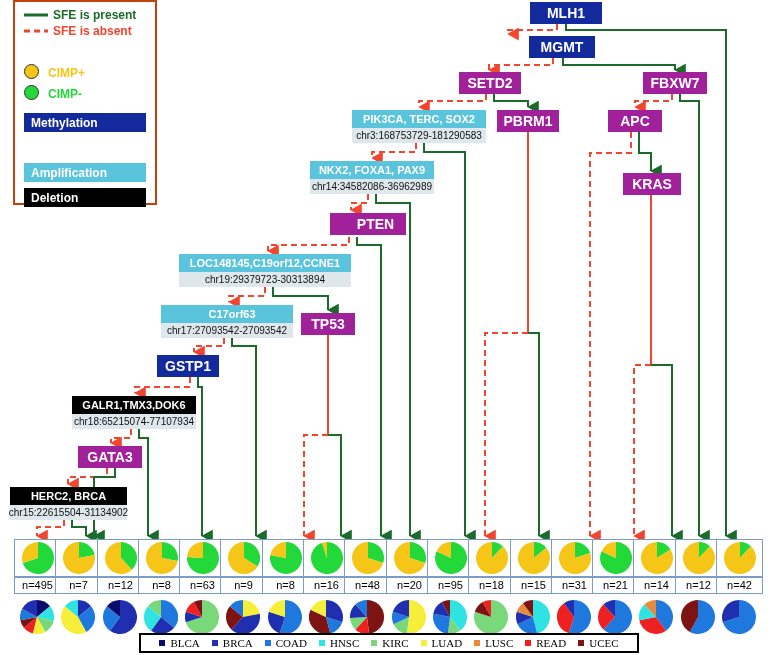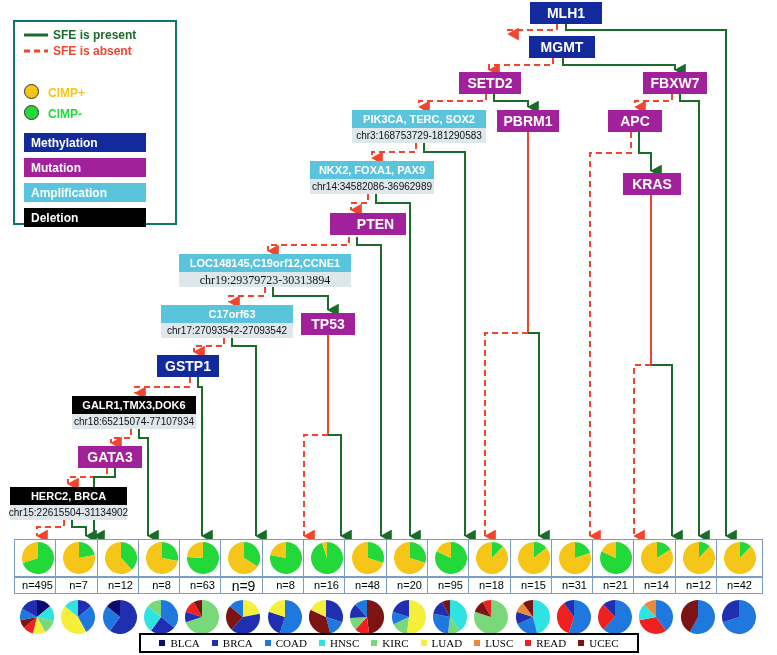--- a/index.html
+++ b/index.html
@@ -14,22 +14,22 @@
         display:flex;align-items:center;justify-content:center;}
   .node.meth{background:#122a9c;}
   .node.mut{background:#a1219b;}
   .node.amp{background:#5ac4dd;}
   .node.del{background:#000000;}
   .coord{position:absolute;box-sizing:border-box;text-align:center;
          background:#dde7ec;color:#111;white-space:nowrap;
          display:flex;align-items:center;justify-content:center;line-height:1;}
 
   
-  #legend{position:absolute;left:13px;top:20px;width:164px;height:205px;
-          background:#fff;border:2px solid #0f766e;box-sizing:border-box;}
+  #legend{position:absolute;left:13px;top:0;width:144px;height:205px;
+          background:#fff;border:2px solid #c2410c;box-sizing:border-box;}
   #legend .lrow{position:absolute;font-weight:bold;white-space:nowrap;}
   .leg-dot{position:absolute;border-radius:50%;border:1px solid #333;box-sizing:border-box;}
   .leg-bar{position:absolute;box-sizing:border-box;color:#fff;font-weight:bold;
            display:flex;align-items:center;padding-left:7px;}
 
   
   .leafbox{position:absolute;box-sizing:border-box;border:1px solid #7b9dc4;background:#fff;}
   .leafn{position:absolute;box-sizing:border-box;border:1px solid #7b9dc4;background:#fff;
          display:flex;align-items:center;justify-content:center;
          color:#000;white-space:nowrap;line-height:1;}
@@ -122,23 +122,20 @@
     <div class="lrow" style="left:38px;top:22px;font-size:12px;color:#f1452e;">SFE is absent</div>
 
     <span class="leg-dot" style="left:9px;top:62px;width:15px;height:15px;background:#f5c518;"></span>
     <div class="lrow" style="left:33px;top:64px;font-size:12px;color:#f5c518;">CIMP+</div>
     <span class="leg-dot" style="left:9px;top:83px;width:15px;height:15px;background:#23d93a;"></span>
     <div class="lrow" style="left:33px;top:85px;font-size:12px;color:#23d93a;">CIMP-</div>
 
     <div class="leg-bar" style="left:9px;top:111px;width:122px;height:19px;background:#122a9c;font-size:12px;">
       <span>Methylation</span>
     </div>
-    <div class="leg-bar" style="left:9px;top:136px;width:122px;height:19px;background:#a1219b;font-size:12px;">
-      <span>Mutation</span>
-    </div>
     <div class="leg-bar" style="left:9px;top:161px;width:122px;height:19px;background:#5ac4dd;font-size:12px;">
       <span>Amplification</span>
     </div>
     <div class="leg-bar" style="left:9px;top:186px;width:122px;height:19px;background:#000000;font-size:12px;">
       <span>Deletion</span>
     </div>
   </div>
 
   <div id="nodes-host">
       <div class="node meth" style="left: 530px; top: 2px; width: 72px; height: 22px; font-size: 14px;">
@@ -173,21 +170,21 @@
       </div>
       <div class="node mut" style="left: 623px; top: 173px; width: 58px; height: 22px; font-size: 14px;">
         <span>KRAS</span>
       </div>
       <div class="node mut" style="left: 330px; top: 213px; width: 76px; height: 22px; font-size: 14px; padding-left: 15px;">
         <span>PTEN</span>
       </div>
       <div class="node amp" style="left: 179px; top: 254px; width: 172px; height: 18px; font-size: 11px;">
         <span>LOC148145,C19orf12,CCNE1</span>
       </div>
-      <div class="coord" style="left: 179px; top: 272px; width: 172px; height: 15px; font-size: 12px; font-family: Liberation Serif, serif;">
+      <div class="coord" style="left: 179px; top: 272px; width: 172px; height: 15px; font-size: 10px;">
         <span>chr19:29379723-30313894</span>
       </div>
       <div class="node amp" style="left: 161px; top: 305px; width: 132px; height: 18px; font-size: 11px; padding-left: 10px;">
         <span>C17orf63</span>
       </div>
       <div class="coord" style="left: 161px; top: 323px; width: 132px; height: 15px; font-size: 10px;">
         <span>chr17:27093542-27093542</span>
       </div>
       <div class="node mut" style="left: 301px; top: 313px; width: 54px; height: 22px; font-size: 14px;">
         <span>TP53</span>
@@ -290,21 +287,21 @@
         <path d="M50,50 L2.45,65.45 A50,50 0 0,1 2.45,34.55 Z" fill="#1f2fb0"></path>
         <path d="M50,50 L2.45,34.55 A50,50 0 0,1 25.91,6.18 Z" fill="#ee2020"></path>
         <path d="M50,50 L25.91,6.18 A50,50 0 0,1 50.00,0.00 Z" fill="#7d1414"></path>
       </svg>
       <div class="leafbox" style="left: 220px; top: 539px; width: 47px; height: 38px;">
         <svg width="32" height="32" viewBox="0 0 100 100" style="position: absolute; left: 7px; top: 2px;">
           <path d="M50,50 L50.00,0.00 A50,50 0 0,1 92.22,76.79 Z" fill="#23d93a"></path>
           <path d="M50,50 L92.22,76.79 A50,50 0 1,1 50.00,0.00 Z" fill="#f5c518"></path>
         </svg>
       </div>
-      <div class="leafn" style="left: 220px; top: 577px; width: 47px; height: 17px; font-size: 14px;">
+      <div class="leafn" style="left: 220px; top: 577px; width: 47px; height: 17px; font-size: 11px;">
         <span>n=9</span>
       </div>
       <svg width="34" height="34" viewBox="0 0 100 100" style="position: absolute; left: 226px; top: 600px;">
         <path d="M50,50 L50.00,0.00 A50,50 0 0,1 99.11,40.63 Z" fill="#f5ef3a"></path>
         <path d="M50,50 L99.11,40.63 A50,50 0 0,1 15.77,86.45 Z" fill="#1f2fb0"></path>
         <path d="M50,50 L15.77,86.45 A50,50 0 0,1 11.47,18.13 Z" fill="#7d1414"></path>
         <path d="M50,50 L11.47,18.13 A50,50 0 0,1 50.00,0.00 Z" fill="#1f78dd"></path>
       </svg>
       <div class="leafbox" style="left: 262px; top: 539px; width: 47px; height: 38px;">
         <svg width="32" height="32" viewBox="0 0 100 100" style="position: absolute; left: 7px; top: 2px;">

